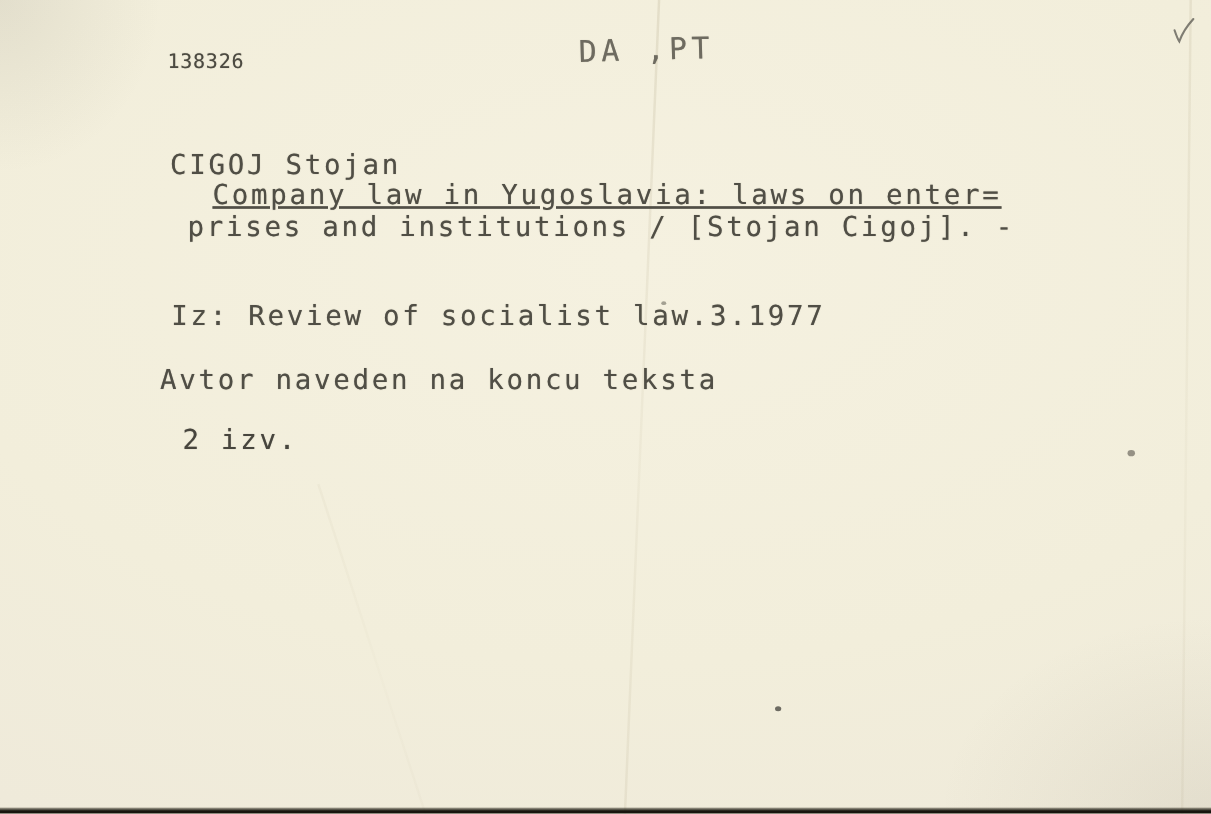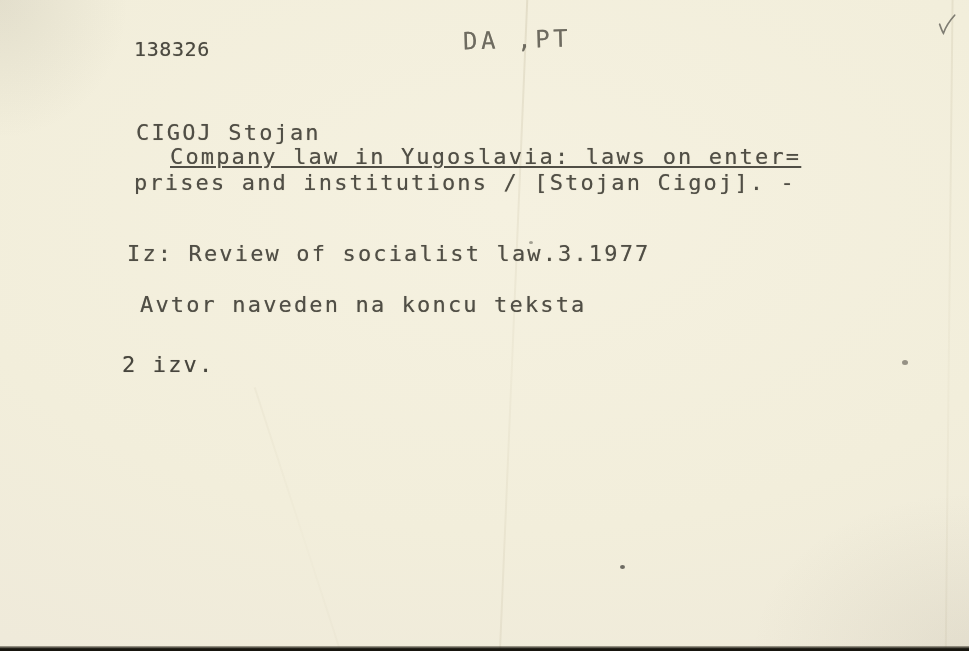--- a/index.html
+++ b/index.html
@@ -22,40 +22,40 @@
     white-space: pre;
     font-size: 22px;
     line-height: 26px;
     letter-spacing: 2.15px;
     color: #504e45;
     text-shadow: 0 0 0.7px rgba(82, 80, 70, 0.55);
   }
   .acc-number {
     left: 134px;
     top: 36px;
-    font-size: 20px;
+    font-size: 16px;
     letter-spacing: 0.6px;
     color: #4c4a41;
   }
   .class-code {
     left: 463px;
     top: 27px;
     font-size: 24px;
     letter-spacing: 3.6px;
     color: #6e6b60;
     transform: rotate(-1.6deg);
     text-shadow: 0 0 0.6px rgba(110, 107, 96, 0.5);
   }
   .heading   { left: 136px; top: 120px; text-align: right; }
   .title-l1  { left: 170px; top: 144px; text-decoration: underline; }
-  .title-l2  { left: 134px; top: 170px; }
+  .title-l2  { left: 150px; top: 170px; }
   .title-l3  { left: 134px; top: 196px; }
-  .source    { left: 127px; top: 241px; }
-  .note      { left: 140px; top: 292px; }
-  .copies    { left: 122px; top: 340px; color: #47453d; margin-top: 12px; }
+  .source    { left: 137px; top: 241px; }
+  .note      { left: 128px; top: 292px; }
+  .copies    { left: 146px; top: 340px; color: #47453d; }
 
   .checkmark {
     position: absolute;
     left: 936px;
     top: 12px;
     width: 22px;
     height: 28px;
     transform: rotate(6deg);
   }
 

